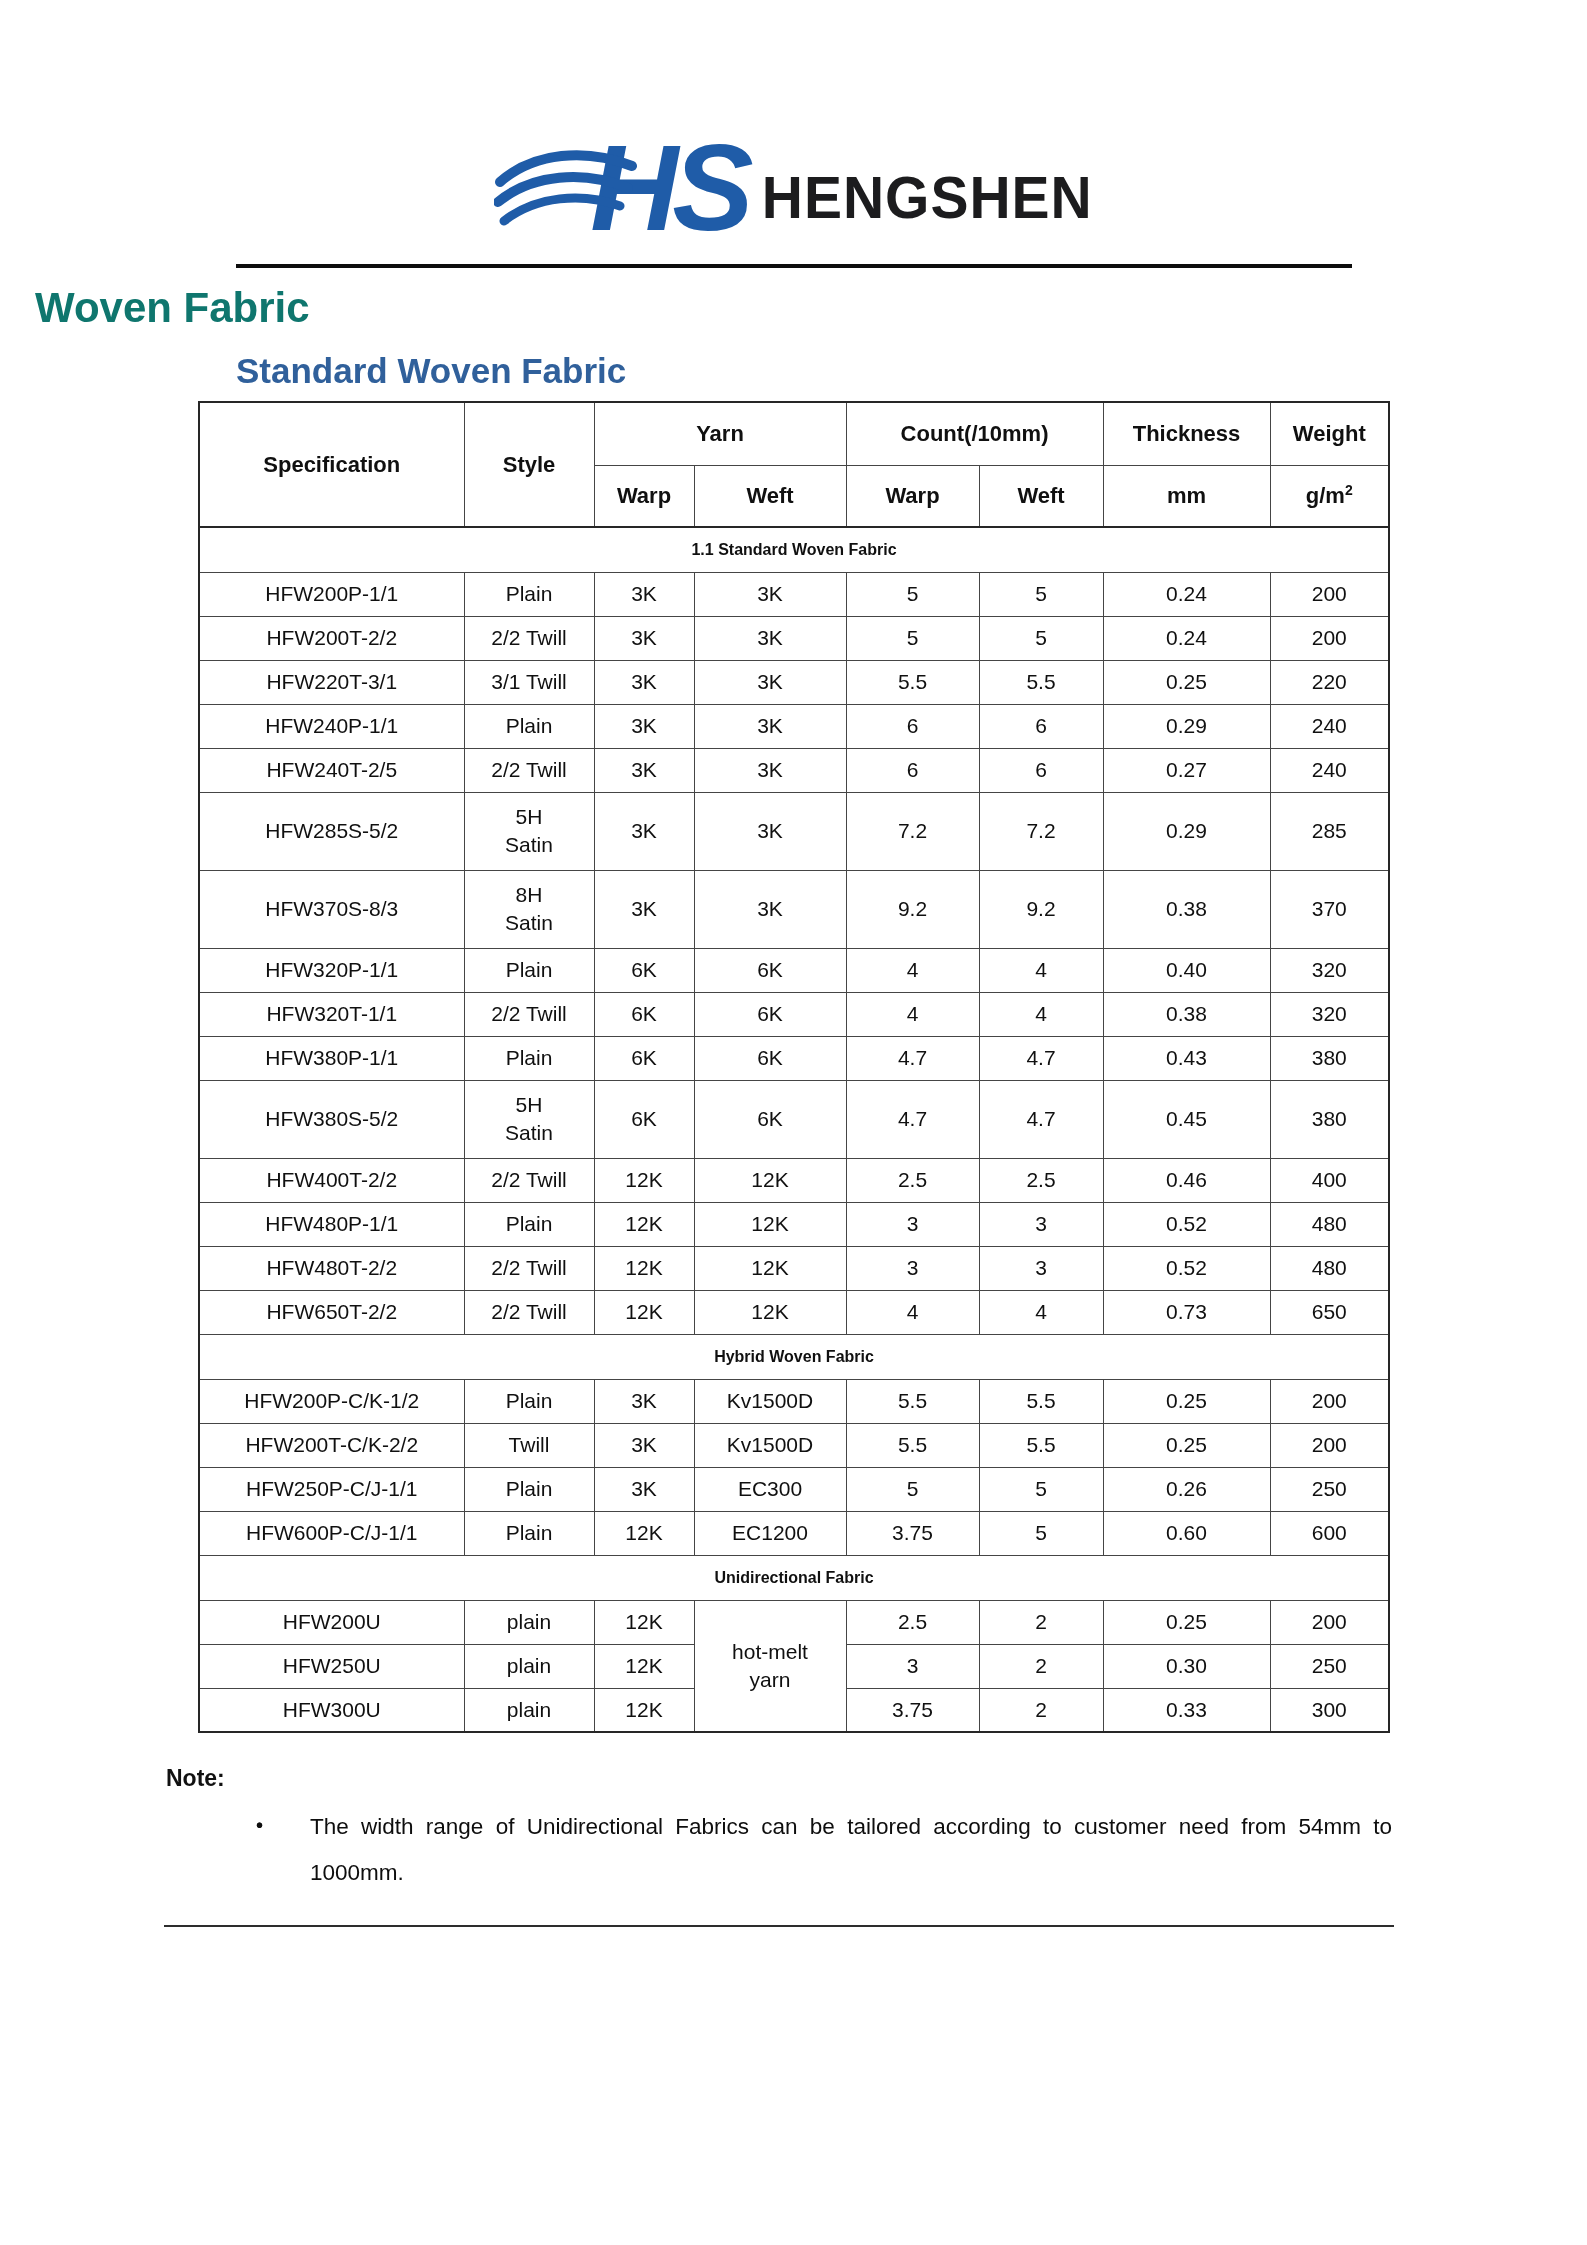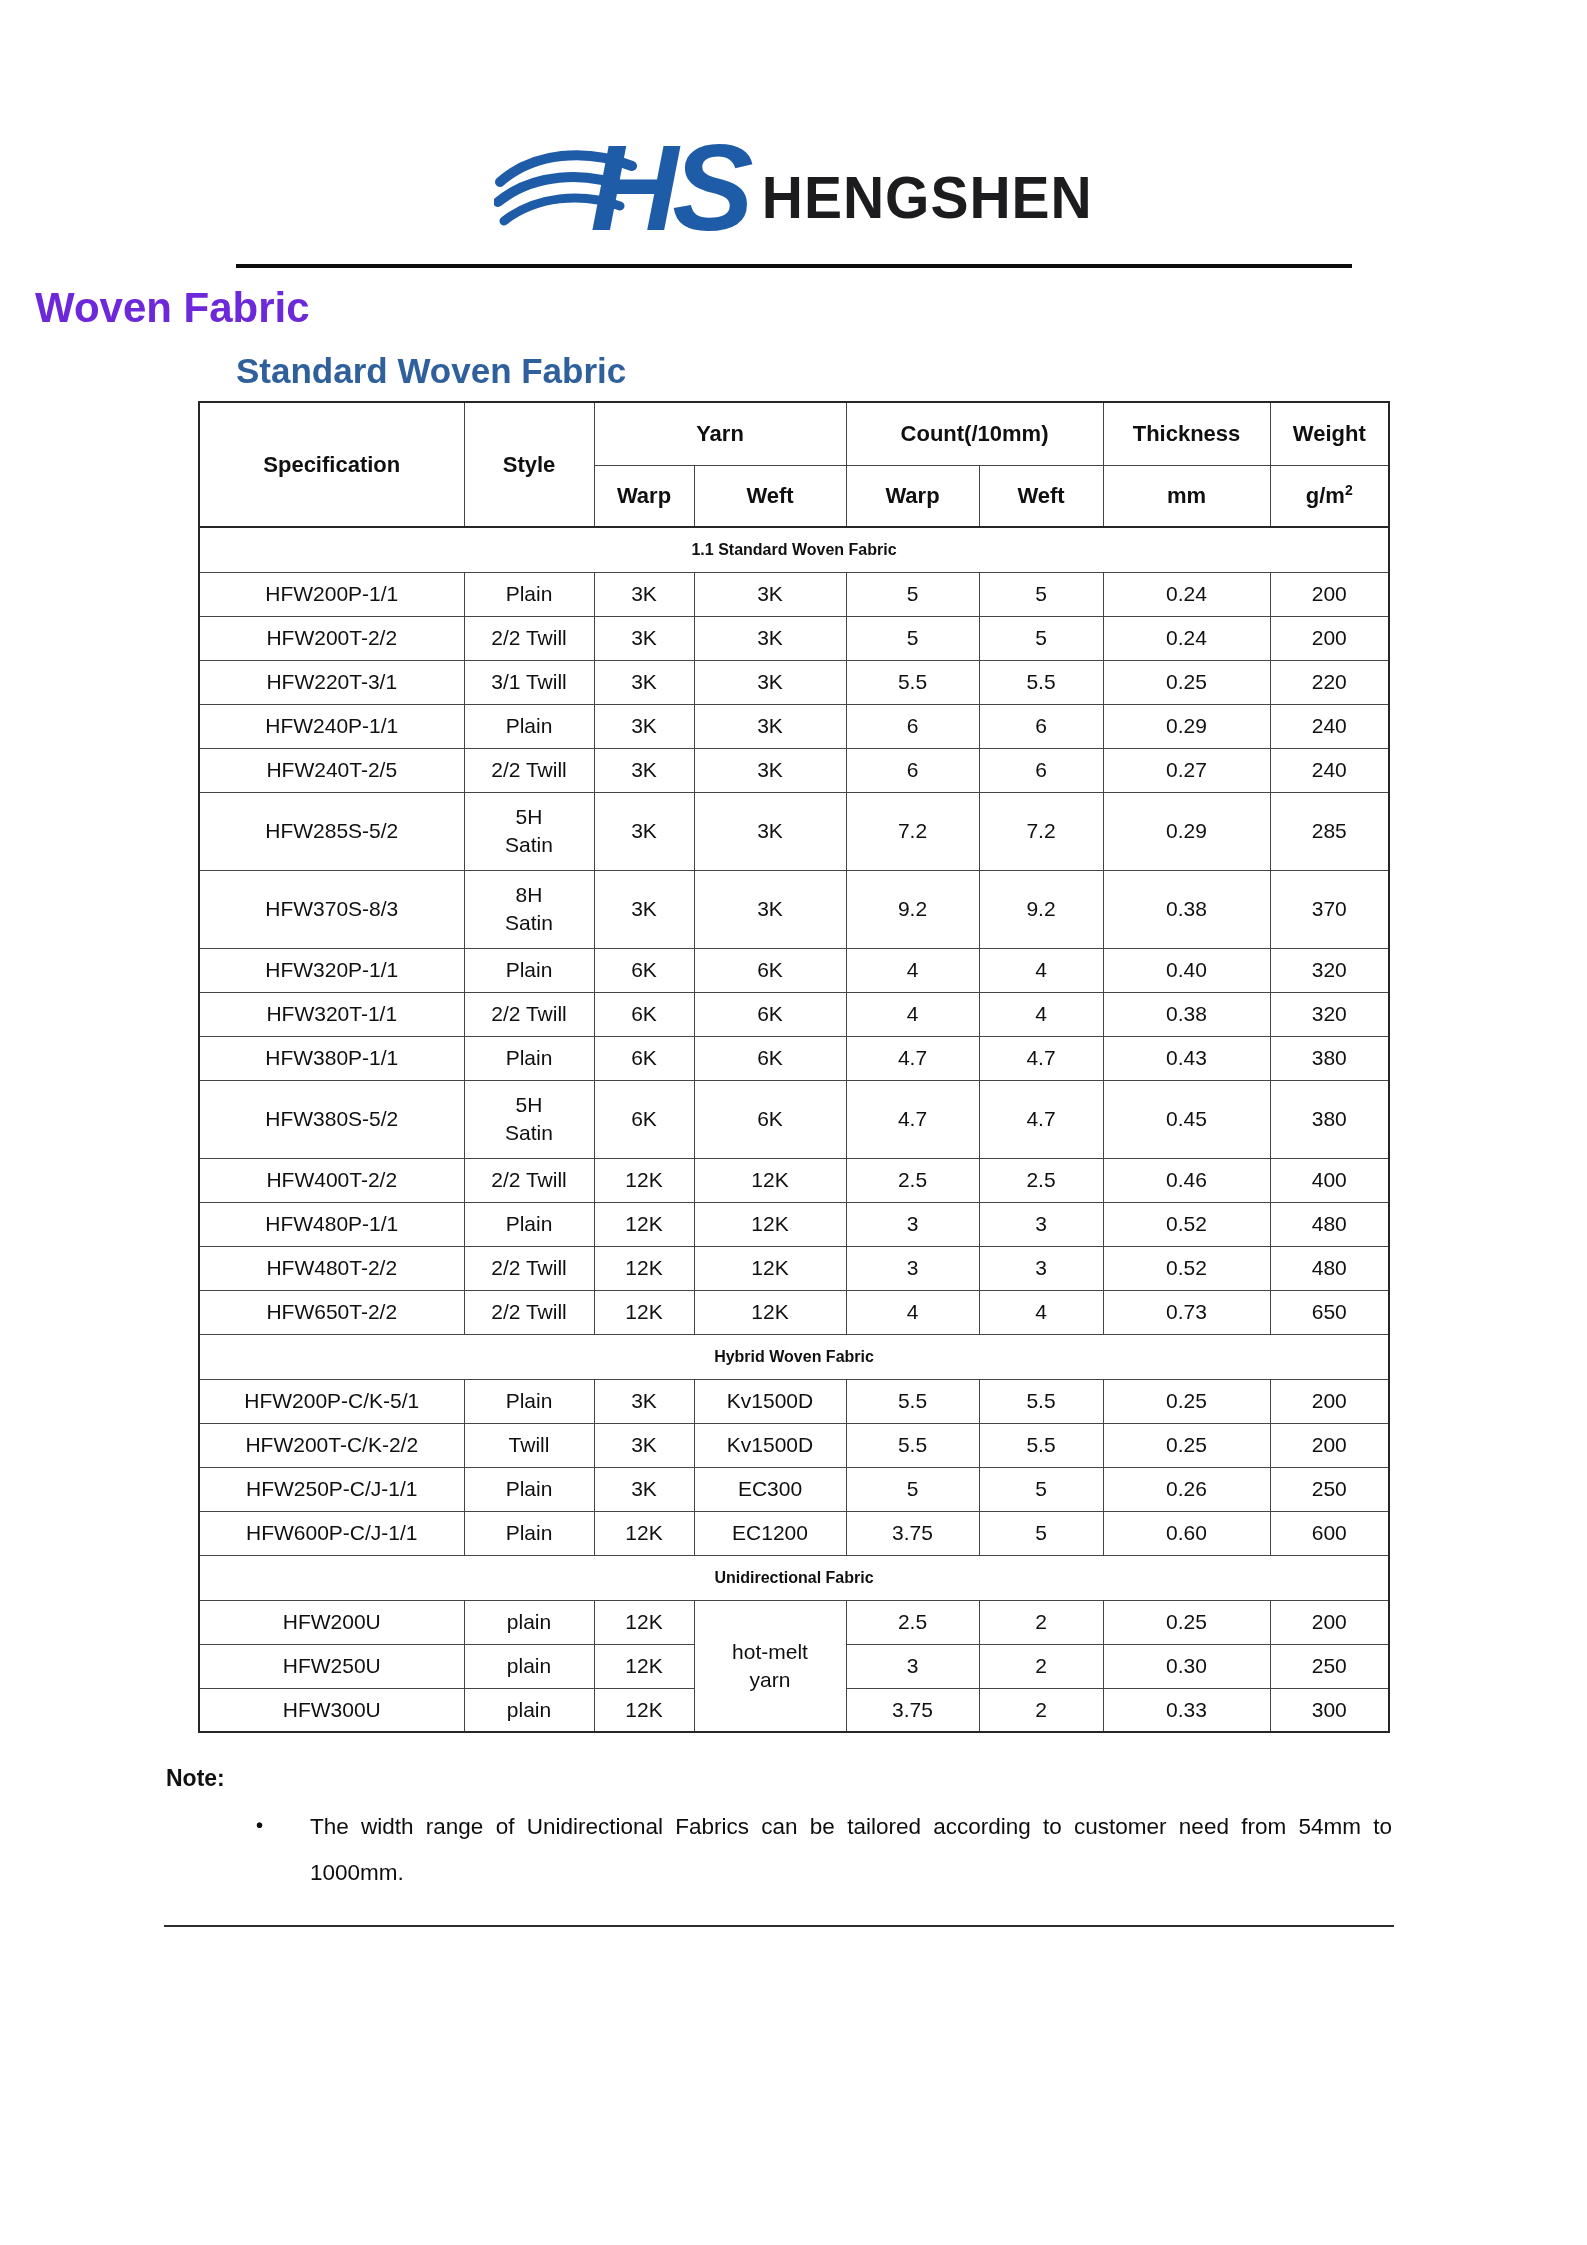--- a/index.html
+++ b/index.html
@@ -97,21 +97,21 @@
         <path d="M4 58 C 38 30, 90 26, 134 44" stroke-width="10"></path>
         <path d="M10 77 C 42 52, 88 48, 126 62" stroke-width="9"></path>
       </svg>
       <span>HS</span>
     </div>
     <div class="logo-name" style="color: rgb(28, 28, 30);">HENGSHEN</div>
   </div>
 
   <div class="rule-top"></div>
 
-  <div class="page-title" style="color: #6d28d9; margin-left: 35px;">Woven Fabric</div>
+  <div class="page-title" style="color: #0f766e; margin-left: 35px;">Woven Fabric</div>
   <div class="sub-title" style="color: rgb(48, 96, 155); margin-top: 19px;">Standard Woven Fabric</div>
 
   <table class="fabric">
     <colgroup>
       <col style="width:265px">
         <col style="width:130px">
         <col style="width:100px">
         <col style="width:152px">
       <col style="width:133px">
         <col style="width:124px">
@@ -290,21 +290,21 @@
           <td>12K</td>
           <td>4</td>
           <td>4</td>
           <td>0.73</td>
           <td>650</td>
         </tr>
         <tr class="section-row">
           <td colspan="8">Hybrid Woven Fabric</td>
         </tr>
         <tr>
-          <td>HFW200P-C/K-5/1</td>
+          <td>HFW200P-C/K-1/2</td>
           <td>Plain</td>
           <td>3K</td>
           <td>Kv1500D</td>
           <td>5.5</td>
           <td>5.5</td>
           <td>0.25</td>
           <td>200</td>
         </tr>
         <tr>
           <td>HFW200T-C/K-2/2</td>

